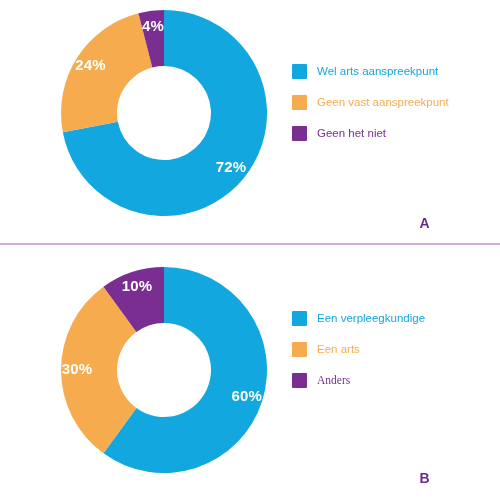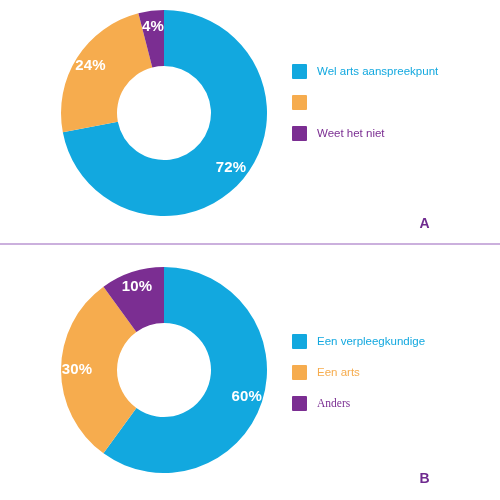--- a/index.html
+++ b/index.html
@@ -60,21 +60,21 @@
     font-weight: 700;
     fill: #ffffff;
     letter-spacing: 0.2px;
   }
 
   .legend {
     position: absolute;
     left: 292px;
     top: 63px;
   }
-  .panel-b .legend { top: 86px; }
+  .panel-b .legend { top: 63px; }
 
   .legend-row {
     display: flex;
     align-items: center;
     height: 16px;
     margin-bottom: 15px;
   }
   .legend-row:last-child { margin-bottom: 0; }
 
   .swatch {
@@ -124,24 +124,25 @@
       </svg>
     </div>
 
     <div class="legend">
       <div class="legend-row">
         <span class="swatch" id="a-sw-0" style="background: rgb(18, 168, 223);"></span>
         <span class="legend-text" id="a-tx-0" style="color: rgb(18, 168, 223);">Wel arts aanspreekpunt</span>
       </div>
       <div class="legend-row">
         <span class="swatch" id="a-sw-1" style="background: rgb(246, 172, 78);"></span>
+        <span class="legend-text" id="a-tx-1" style="color: rgb(246, 172, 78);">Geen vast aanspreekpunt</span>
       </div>
       <div class="legend-row">
         <span class="swatch" id="a-sw-2" style="background: rgb(123, 46, 146);"></span>
-        <span class="legend-text" id="a-tx-2" style="color: rgb(123, 46, 146);">Weet het niet</span>
+        <span class="legend-text" id="a-tx-2" style="color: rgb(123, 46, 146);">Geen het niet</span>
       </div>
     </div>
 
     <div class="panel-letter">A</div>
   </div>
 
   <div class="divider" style="background: rgb(203, 176, 221);"></div>
 
   <div class="panel panel-b">
 

